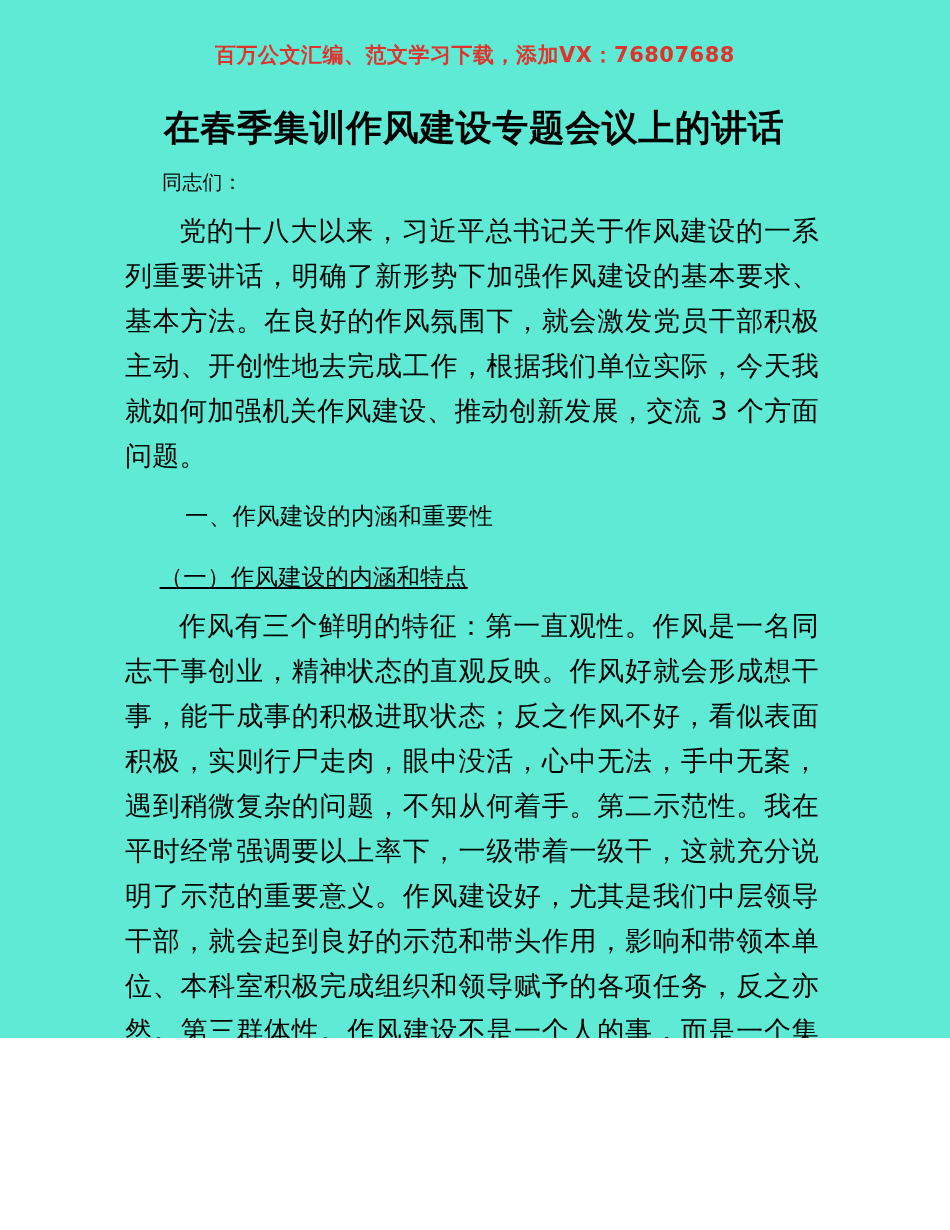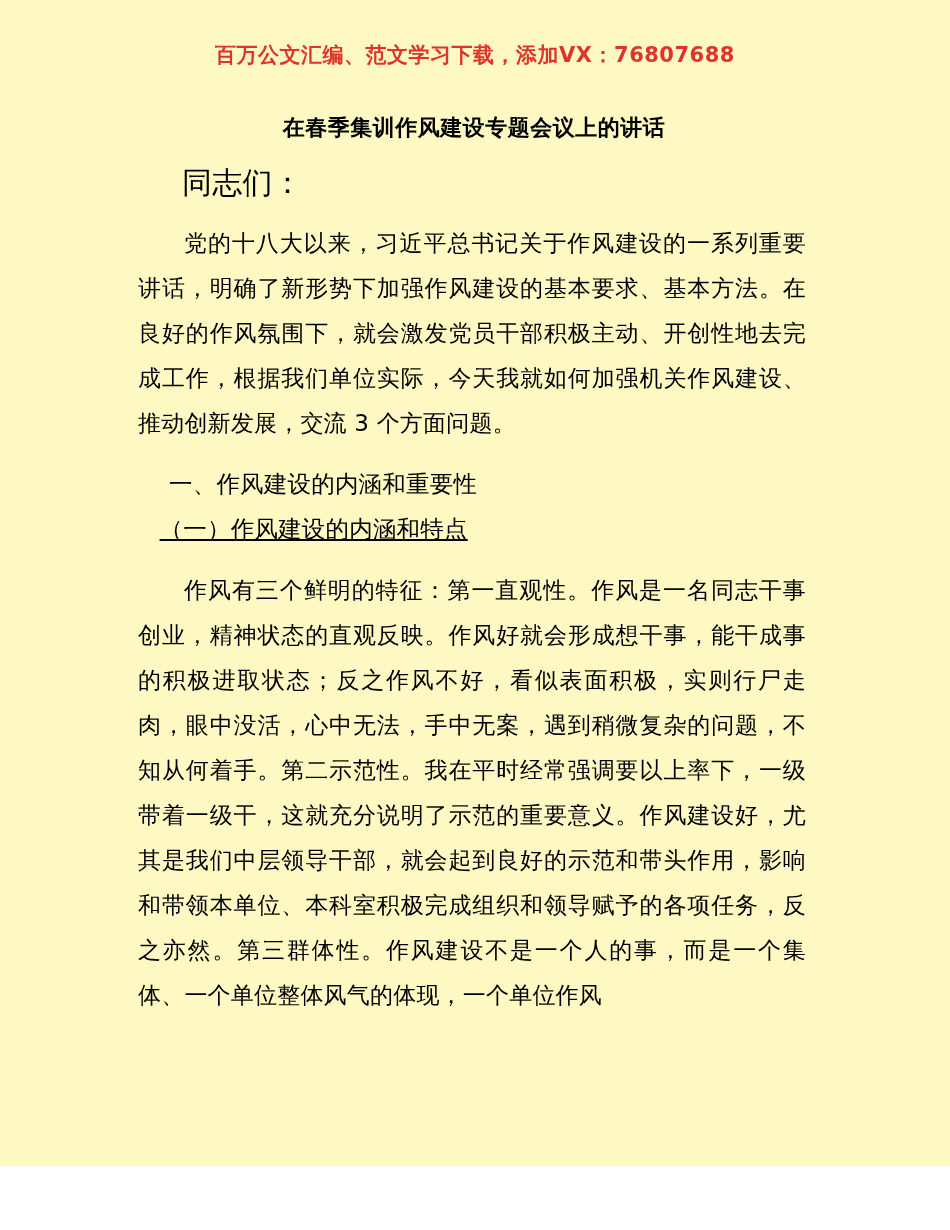--- a/index.html
+++ b/index.html
@@ -6,22 +6,22 @@
     margin: 0;
     padding: 0;
     background: #ffffff;
   }
   body {
     font-family: "DejaVu Sans", "Liberation Sans", sans-serif;
   }
   #page {
     position: relative;
     width: 950px;
-    height: 1166px;
-    background: #fef9c3;
+    height: 1038px;
+    background: #5eead4;
     overflow: hidden;
     box-sizing: border-box;
   }
 
   
   .promo-banner {
     position: absolute;
     top: 42px;
     left: 0;
     width: 950px;
@@ -36,62 +36,62 @@
 
   
   .doc {
     position: absolute;
     top: 104px;
     left: 122px;
     width: 700px;
   }
 
   .doc-title {
-    font-size: 22px;
+    font-size: 36px;
     font-weight: 700;
     color: #000000;
     text-align: center;
     line-height: 48px;
     letter-spacing: 0.5px;
     margin: 0 0 8px 0;
     padding-left: 4px;
   }
 
   .para {
-    font-size: 23px;
+    font-size: 27px;
     color: #000000;
     line-height: 45px;
-    margin: 16px;
+    margin: 3px;
     text-align: justify;
     text-justify: inter-ideograph;
     text-indent: 2em;
     letter-spacing: 0.2px;
   }
 
   .heading-l1 {
     font-size: 23.5px;
     color: #000000;
     line-height: 45px;
-    margin: 0;
+    margin: 16px;
     text-indent: 2em;
     letter-spacing: 0.2px;
   }
 
   .heading-l2 {
     font-size: 23.5px;
     color: #000000;
     line-height: 45px;
     margin: 0;
     text-indent: 1.6em;
     letter-spacing: 0.2px;
     text-decoration: underline;
   }
 
   .salutation {
-    font-size: 30px;
+    font-size: 20px;
     color: #000000;
     line-height: 45px;
     margin: 0;
     text-indent: 2em;
     letter-spacing: 0.2px;
   }
 </style>
 </head>
 <body>
 

